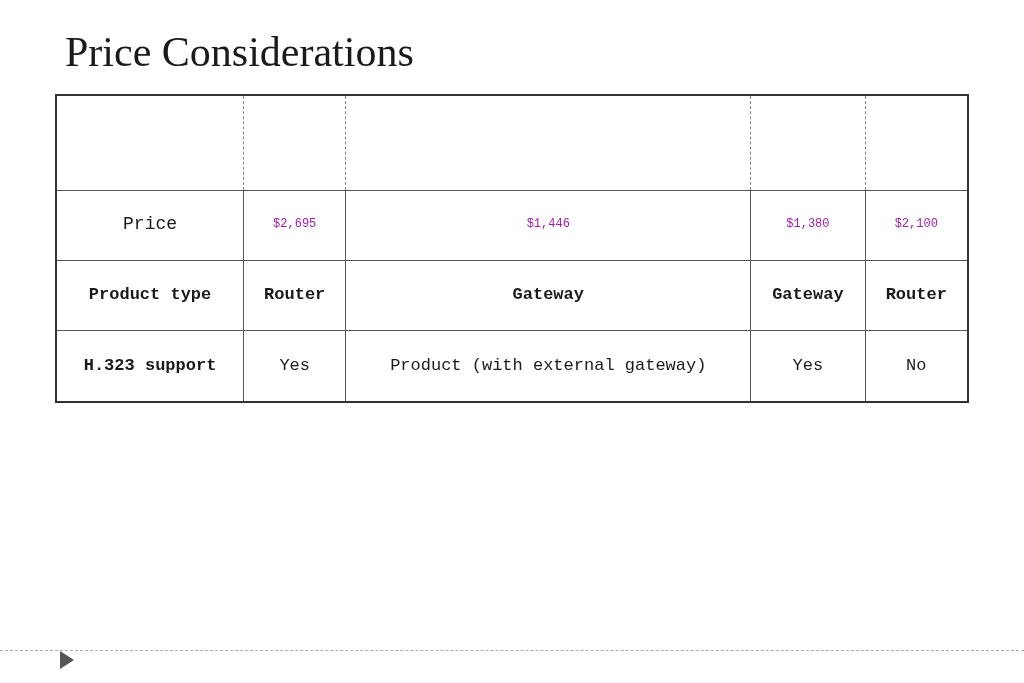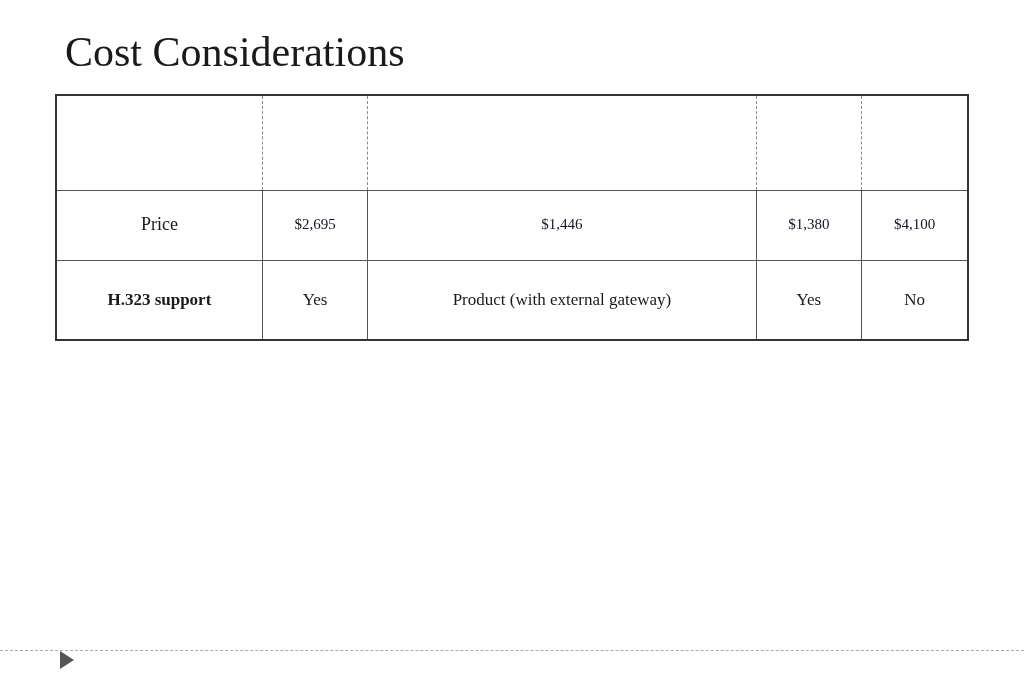--- a/index.html
+++ b/index.html
@@ -43,20 +43,21 @@
     }
 
     td {
       border: 1px solid #555;
       text-align: center;
       vertical-align: middle;
       padding: 10px 12px;
       font-size: 17px;
       color: #1a1a1a;
       line-height: 1.3;
+      font-family: Liberation Mono, monospace;
     }
 
     
     tr.header-row td {
       border-top: 2px solid #333;
       border-bottom: 1px dashed #888;
       border-left: 1px dashed #888;
       border-right: 1px dashed #888;
       height: 95px;
     }
@@ -87,22 +88,22 @@
       border-bottom: 2px solid #333;
     }
 
     
     tr.price-row td:first-child {
       font-weight: normal;
       font-size: 18px;
     }
 
     tr.price-row td:not(:first-child) {
-      font-size: 15px;
-      color: #0f172a;
+      font-size: 12px;
+      color: #a21caf;
     }
 
     
     tr.product-type-row td:not(:first-child) {
       font-weight: bold;
       font-size: 17px;
     }
 
     
     .bottom-dashed {
@@ -123,45 +124,52 @@
       border-top: 9px solid transparent;
       border-bottom: 9px solid transparent;
       border-left: 14px solid #555;
     }
   </style>
 </head>
 <body>
 
 <div class="page-container">
 
-  <h1 class="title">Cost Considerations</h1>
+  <h1 class="title">Price Considerations</h1>
 
   <div class="table-wrapper">
     <table>
       <tbody>
 
         <tr class="header-row">
           <td></td>
           <td></td>
           <td></td>
           <td></td>
           <td></td>
         </tr>
 
         <tr class="data-row price-row">
           <td>Price</td>
           <td>$2,695</td>
           <td>$1,446</td>
           <td>$1,380</td>
-          <td>$4,100</td>
+          <td>$2,100</td>
+        </tr>
+
+        <tr class="data-row product-type-row">
+          <td>Product type</td>
+          <td>Router</td>
+          <td>Gateway</td>
+          <td>Gateway</td>
+          <td>Router</td>
         </tr>
 
 
-
-        <tr class="data-row" style="height:80px;">
+        <tr class="data-row" style="height:72px;">
           <td>H.323 support</td>
           <td>Yes</td>
           <td>Product (with external gateway)</td>
           <td>Yes</td>
           <td>No</td>
         </tr>
       </tbody>
     </table>
   </div>
 

